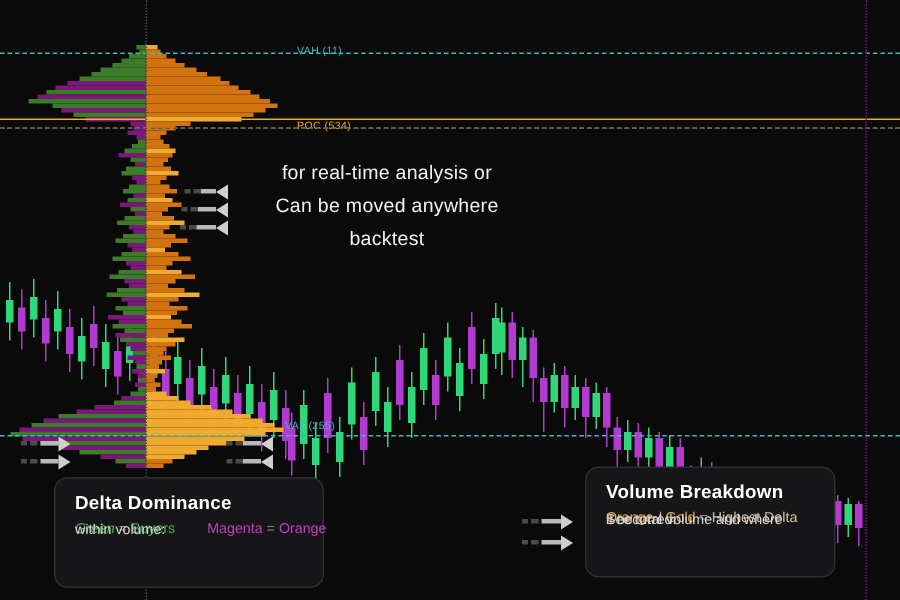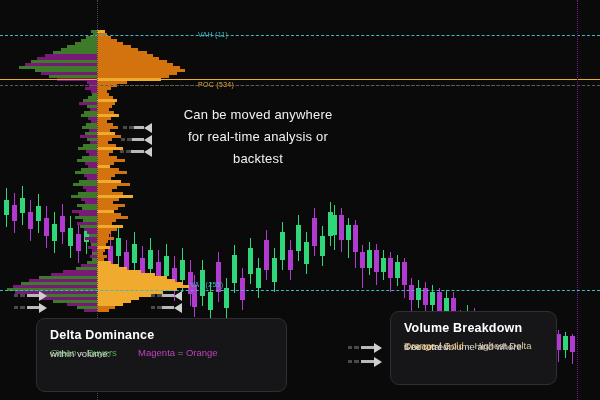--- a/index.html
+++ b/index.html
@@ -401,22 +401,22 @@
       <div class="hline" style="top: 290px; border-top-color: rgb(63, 184, 196); border-top-style: dashed;"></div>
       <div class="lbl" style="left: 190px; top: 281px; color: rgb(63, 184, 196);">VAL (255)</div>
       <div class="hline solid" style="top: 79px; border-top-color: rgb(240, 171, 46);"></div>
       <div class="hline" style="top: 85px; border-top-color: rgb(90, 90, 90);"></div>
     </div>
 
   <div class="vline" id="profile-axis" style="left: 97px; border-left-color: rgb(74, 74, 74);"></div>
   <div class="vline" id="cursor-line" style="left: 577px; border-left-color: rgb(122, 26, 140); border-left-width: 1px;"></div>
 
   <div id="center-note">
+    <div>for real-time analysis or</div>
     <div>Can be moved anywhere</div>
-    <div>for real-time analysis or</div>
     <div>backtest</div>
   </div>
 
   <div class="layer" id="arrows-layer">
       <div class="arrow left" style="left: 118px; top: 124px; width: 34px;">
         <div class="head"></div>
         <div class="shaft" style="width: 10px;"></div>
         <div class="dash" style="width: 5px;"></div>
         <div class="dash" style="width: 4px;"></div>
       </div>
@@ -463,21 +463,21 @@
         <div class="head"></div>
       </div>
       <div class="arrow right" style="left: 348px; top: 358px; width: 40px;">
         <div class="dash" style="width: 4px;"></div>
         <div class="dash" style="width: 5px;"></div>
         <div class="shaft" style="width: 13px;"></div>
         <div class="head"></div>
       </div>
     </div>
 
-  <div class="callout" id="callout-delta" style="left:36px;top:318px;width:251px;height:74px;">
+  <div class="callout" id="callout-delta" style="left:36px;top:318px;width:180px;height:74px;">
     <div class="title">Delta Dominance</div>
     <div class="body">within volume:</div>
     <div class="legend">
       <span class="kv">
         <span style="color: rgb(76, 175, 80); font-style: italic;">Green</span>
         <span class="sep">=</span>
         <span style="color: rgb(76, 175, 80);">Buyers</span>
       </span>
       <span style="display:inline-block;width:16px;"></span>
       <span class="kv">

